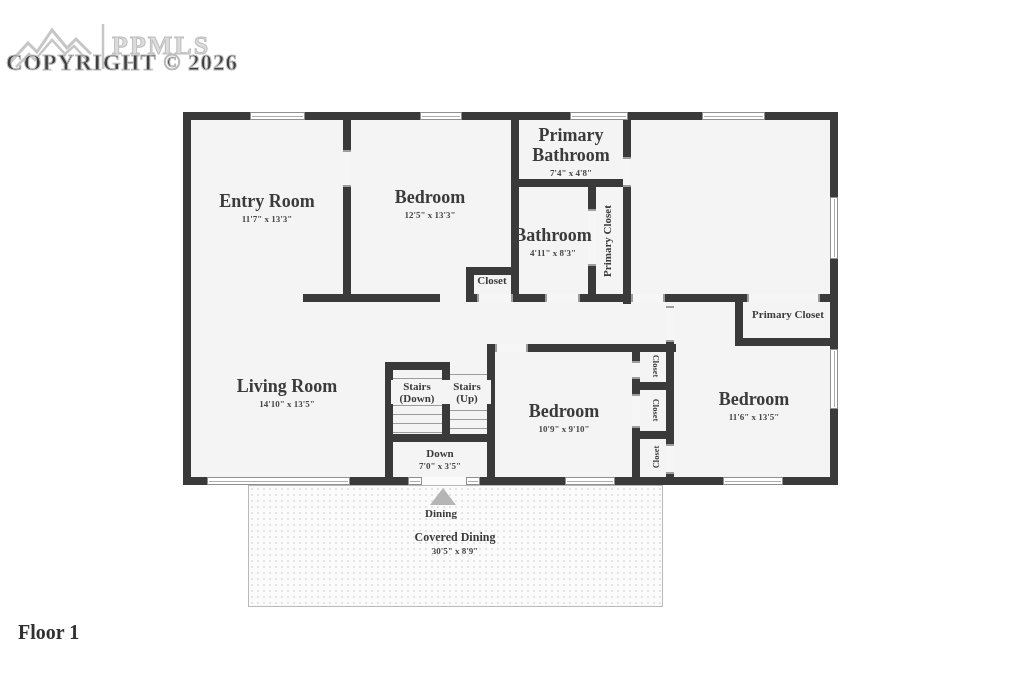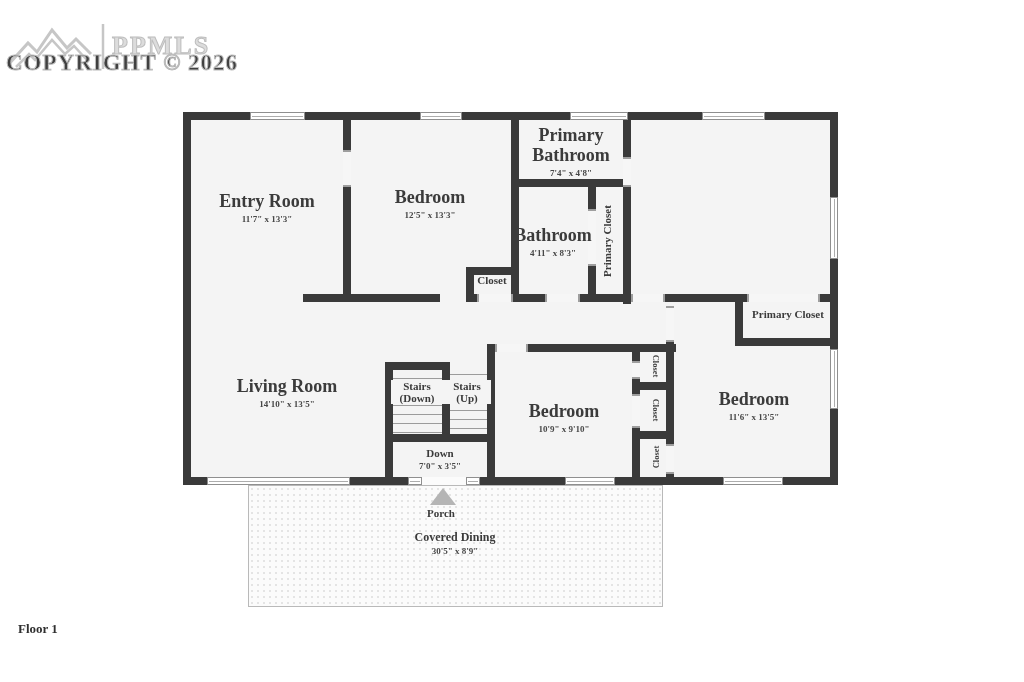--- a/index.html
+++ b/index.html
@@ -36,21 +36,21 @@
   .vl{position:absolute;font-weight:700;color:#3b3b3b;white-space:nowrap;font-size:11px;
       transform:translate(-50%,-50%) rotate(-90deg);}
   .vl.cw{transform:translate(-50%,-50%) rotate(90deg);}
   .vl.vs{font-size:8.5px;}
   
   .wm-ppmls{position:absolute;left:112px;top:12px;font-size:26px;font-weight:700;letter-spacing:2px;
             color:#dcdcdc;-webkit-text-stroke:1px #bdbdbd;}
   .wm-copy{position:absolute;left:6px;top:31px;font-size:23px;font-weight:700;letter-spacing:1px;
            color:#404040;-webkit-text-stroke:1px #bdbdbd;white-space:nowrap;}
   .wm-logo{position:absolute;left:6px;top:2px;}
-  .floor-title{position:absolute;left:18px;top:602px;font-size:13px;font-weight:700;color:#303030;text-align:center;}
+  .floor-title{position:absolute;left:18px;top:602px;font-size:20px;font-weight:700;color:#303030;text-align:center;}
   .disclaimer{position:absolute;left:0;right:0;top:662px;text-align:center;font-size:7px;font-weight:700;color:#3f3f3f;}
 </style>
 </head>
 <body>
 
 <div class="page">
 
   <svg class="wm-logo" width="100" height="52" viewBox="0 0 100 52">
     <polyline points="2,44 22,22 31,31 46,9 61,27 70,18 85,33" fill="none" stroke="#c6c6c6" stroke-width="3"></polyline>
     <polyline points="10,46 23,33 29,39 46,19 59,33 68,25 80,38" fill="none" stroke="#c6c6c6" stroke-width="2.5"></polyline>
@@ -174,21 +174,21 @@
     <div class="dm">10'9" x 9'10"</div>
   </div>
   <div class="lbl" style="left:754px;top:371px">
     <div class="nm">Bedroom</div>
     <div class="dm">11'6" x 13'5"</div>
   </div>
   <div class="vl vs cw" style="left:656px;top:347px">Closet</div>
   <div class="vl vs cw" style="left:656px;top:391px">Closet</div>
   <div class="vl vs" style="left:656px;top:438px">Closet</div>
   <div class="lbl sm" style="left:441px;top:488px">
-    <div class="nm">Porch</div>
+    <div class="nm">Dining</div>
   </div>
   <div class="lbl" style="left:455px;top:512px">
     <div class="nm" style="font-size:12px">Covered Dining</div>
     <div class="dm">30'5" x 8'9"</div>
   </div>
 
   <div class="floor-title">Floor 1</div>
   <div class="disclaimer">Floor plans are for informational purposes only and not for construction or design use. Measurements are approximate, and square footage may include finished and unfinished areas.</div>
 
 </div>

